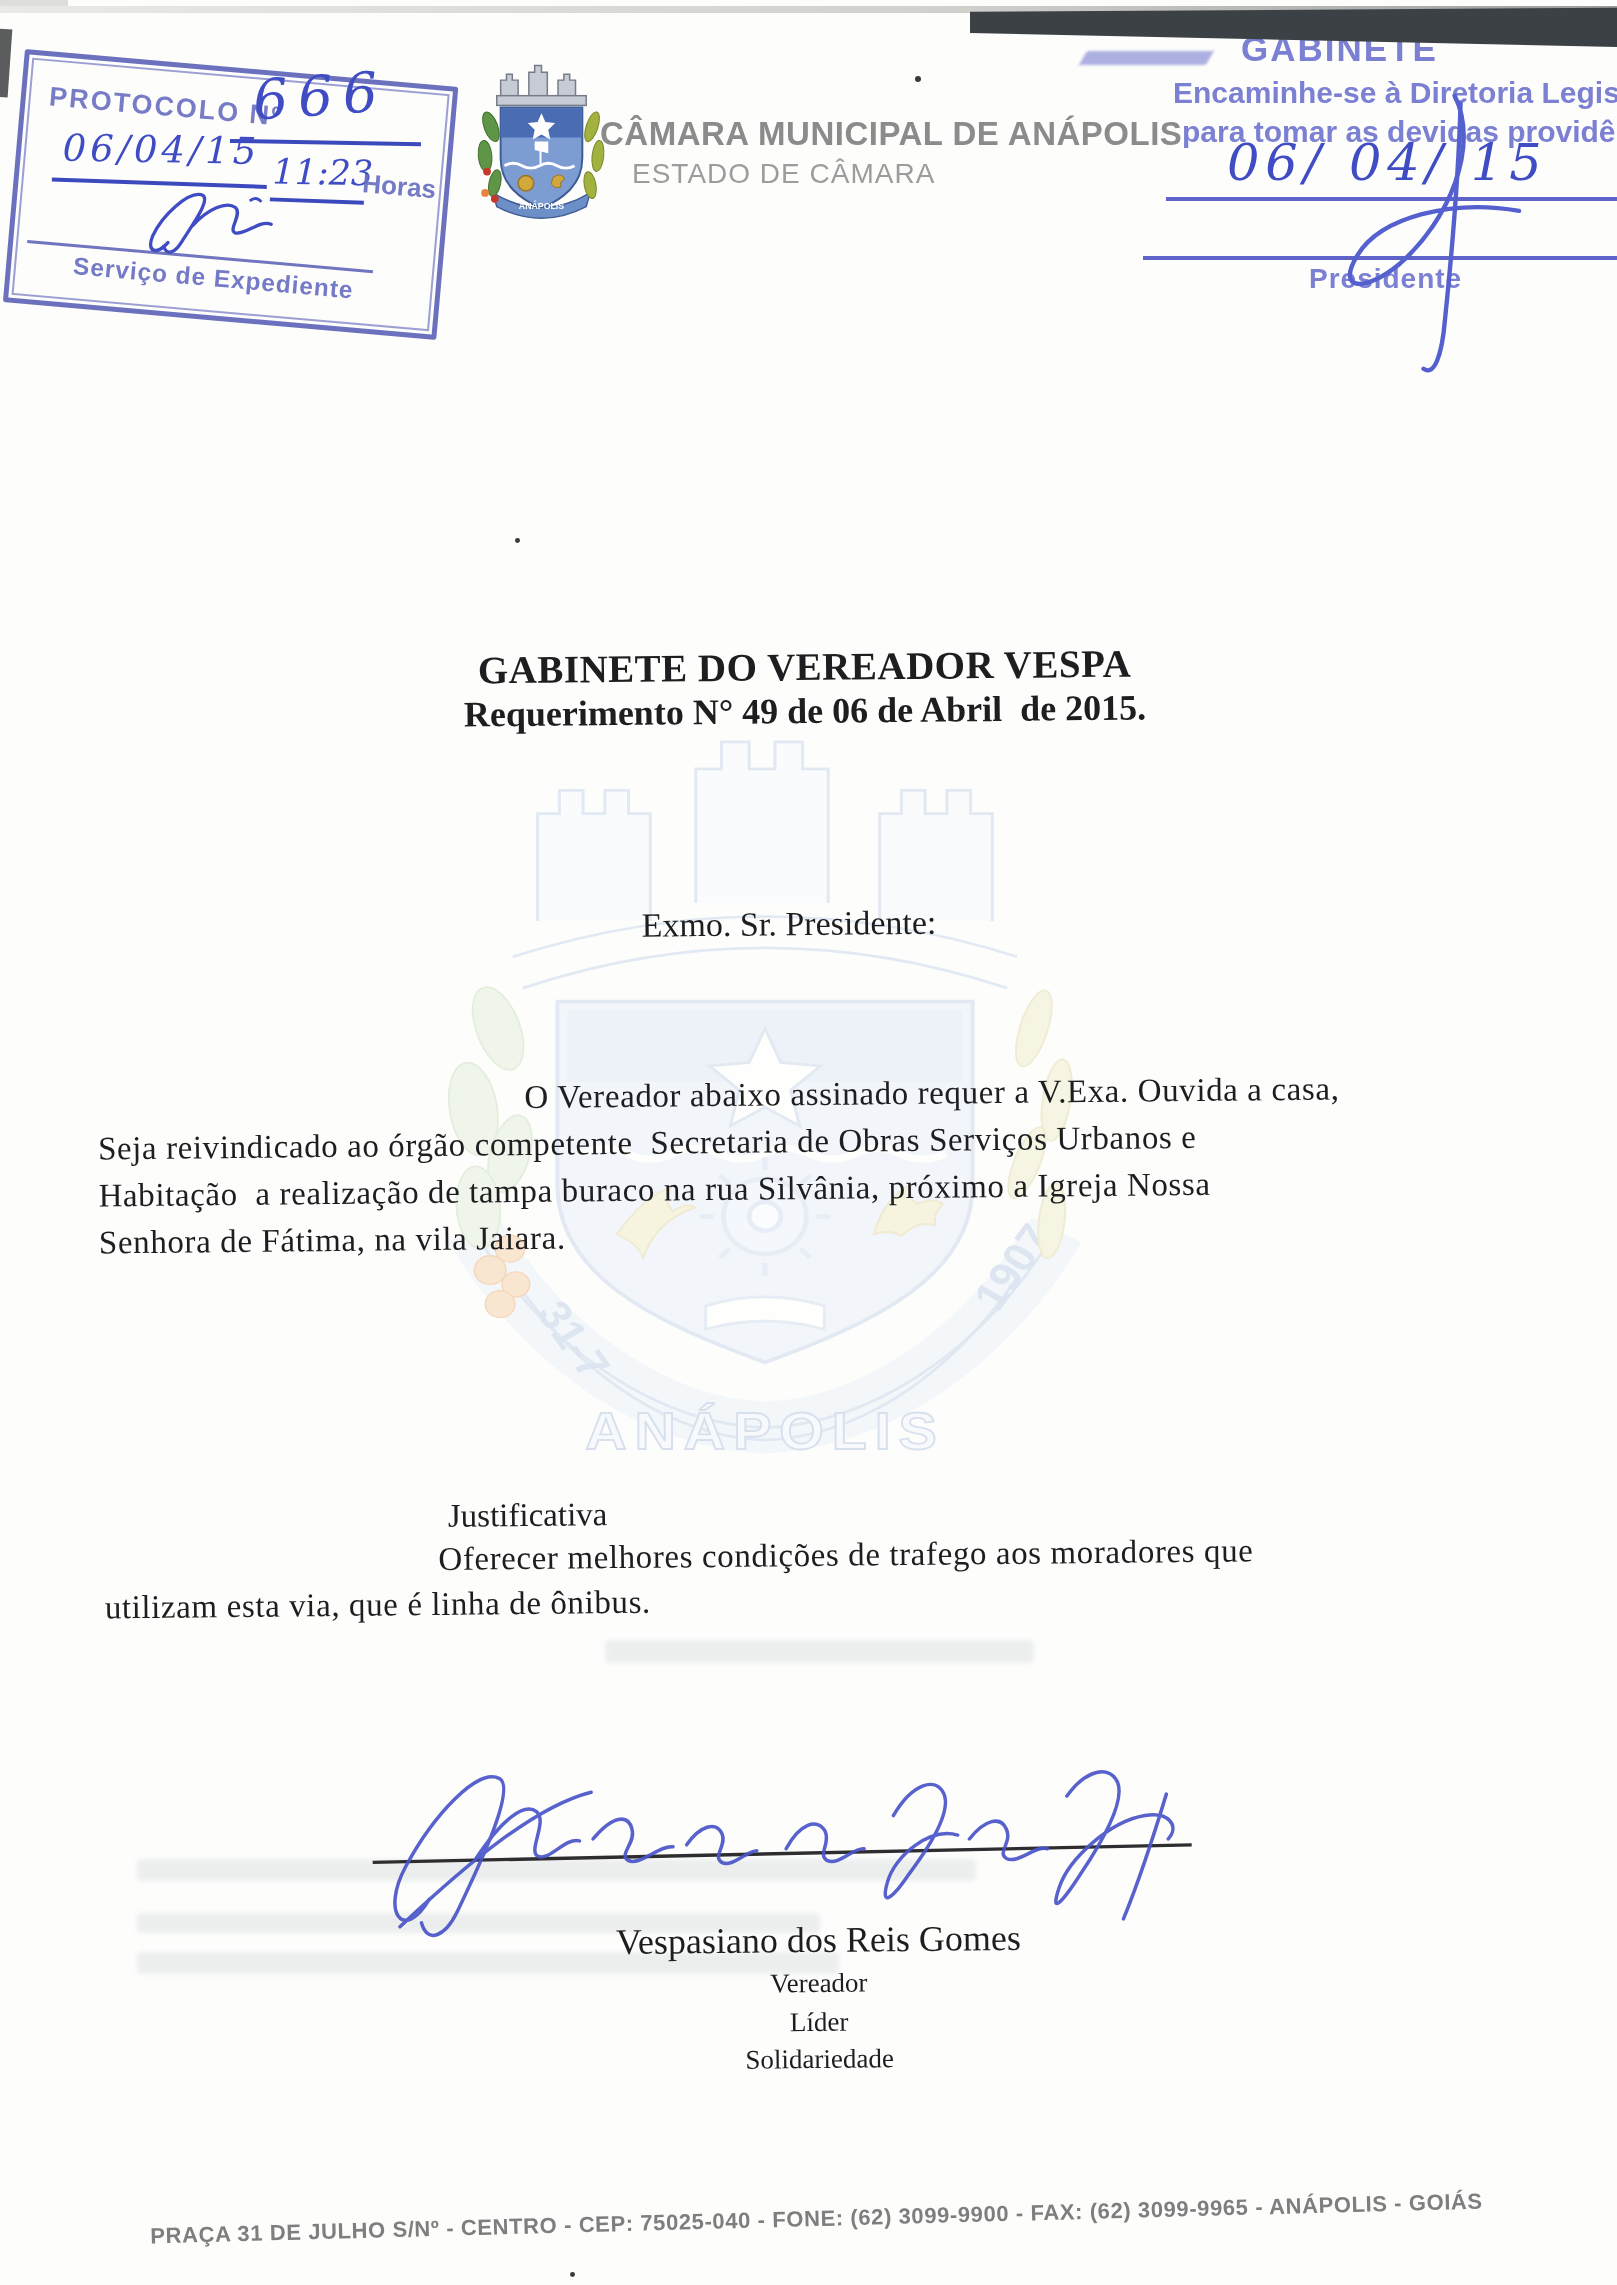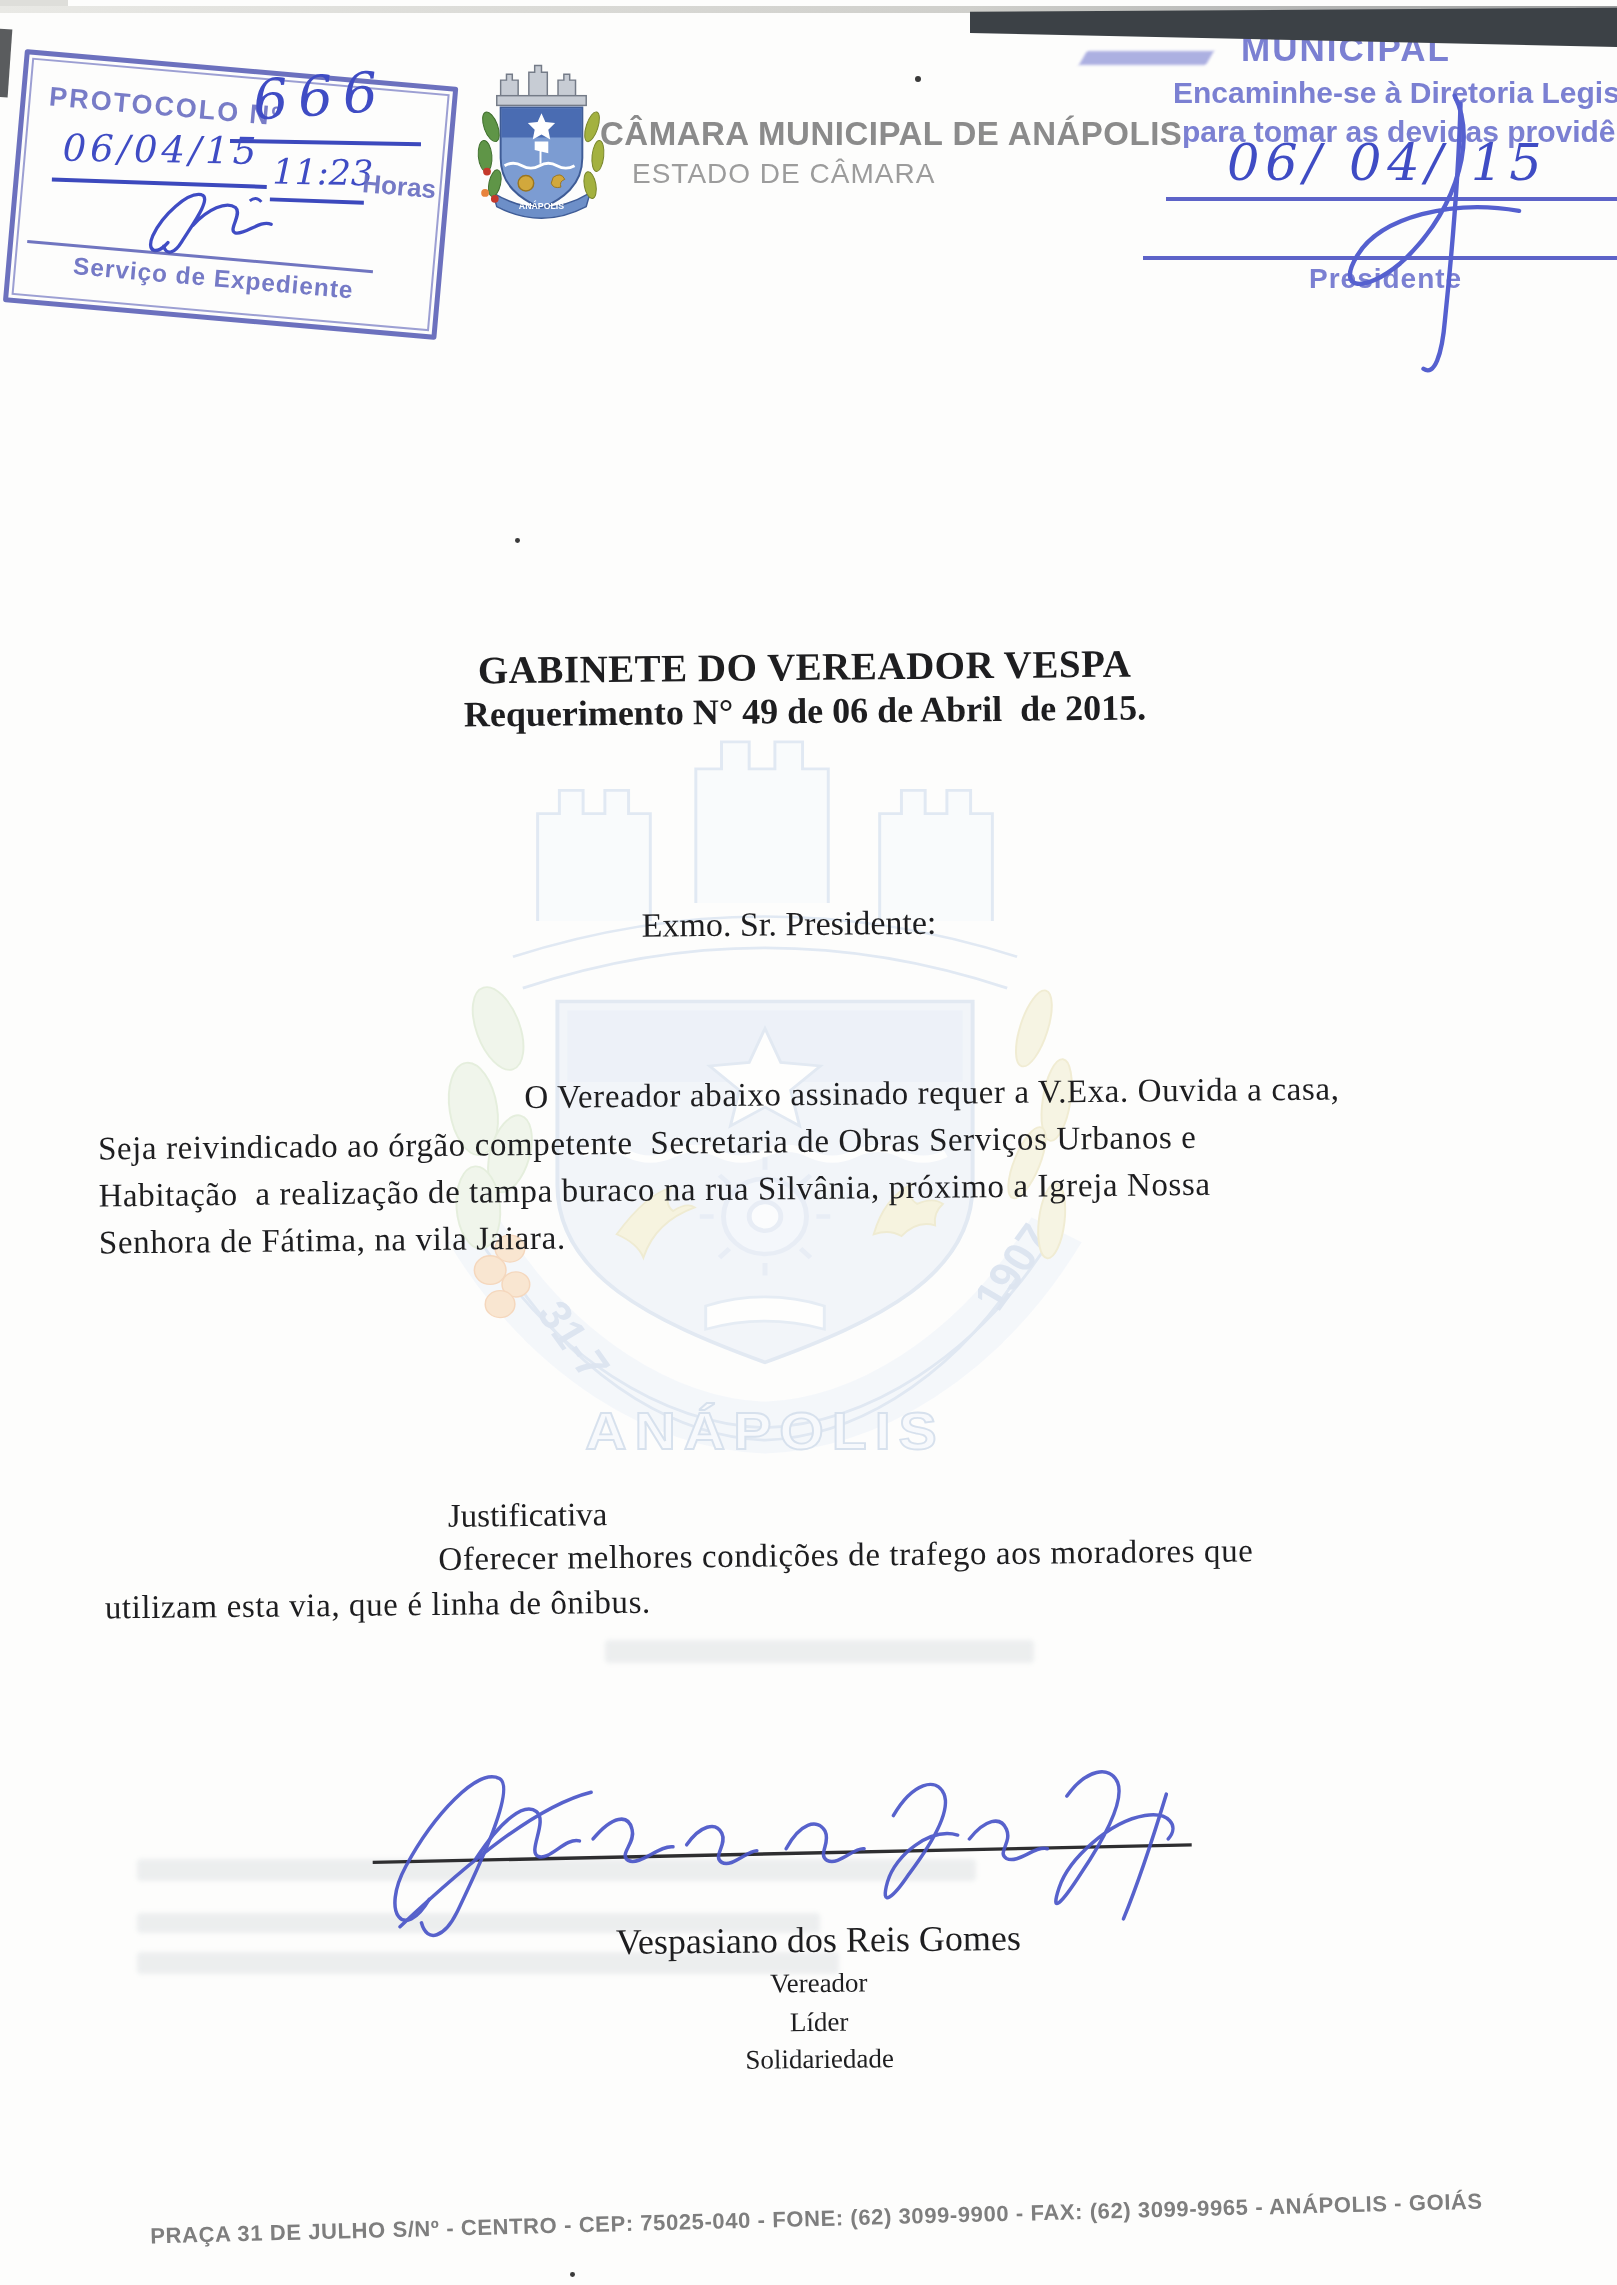--- a/index.html
+++ b/index.html
@@ -204,21 +204,21 @@
     <div class="abs proto-horas">Horas</div>
     <svg class="abs" style="left:127px; top:115px; width:146px; height:78px;" viewBox="0 0 150 80">
       <path d="M28,62 C18,76 6,74 12,56 C20,34 44,8 58,10 C70,12 50,44 42,60 C36,72 28,76 24,66
                M52,42 C66,24 84,14 94,20 C102,26 88,44 96,46 C106,48 120,30 132,34" fill="none" stroke="#3f4cc4" stroke-width="3.4" stroke-linecap="round"></path>
       <path d="M108,12 q6,-6 12,0" fill="none" stroke="#3f4cc4" stroke-width="3"></path>
     </svg>
     <div class="abs proto-sigline"></div>
     <div class="abs proto-office">Serviço de Expediente</div>
   </div>
 
-  <div class="abs desp desp-title txtlayer">MUNICIPAL</div>
+  <div class="abs desp desp-title txtlayer">GABINETE</div>
   <div class="abs desp-smudge"></div>
   <div class="abs desp desp-l1 txtlayer">Encaminhe-se à Diretoria Legisla</div>
   <div class="abs desp desp-l2 txtlayer">para tomar as devidas providênci</div>
   <div class="abs hand desp-date">06/ 04/ 15</div>
   <div class="abs desp-line1"></div>
   <div class="abs desp-line2"></div>
   <div class="abs desp desp-role txtlayer">Presidente</div>
   <svg class="abs" style="left:1209px; top:82px; width:351px; height:322px; z-index:5;" viewBox="0 0 360 330">
     <path d="M252,14 C278,66 246,142 196,186 C160,216 130,214 152,178 C176,138 250,120 318,132" fill="none" stroke="#5560cf" stroke-width="4.5" stroke-linecap="round"></path>
     <path d="M258,22 C256,96 248,186 242,244 C239,280 231,302 220,294" fill="none" stroke="#5560cf" stroke-width="4.5" stroke-linecap="round"></path>

